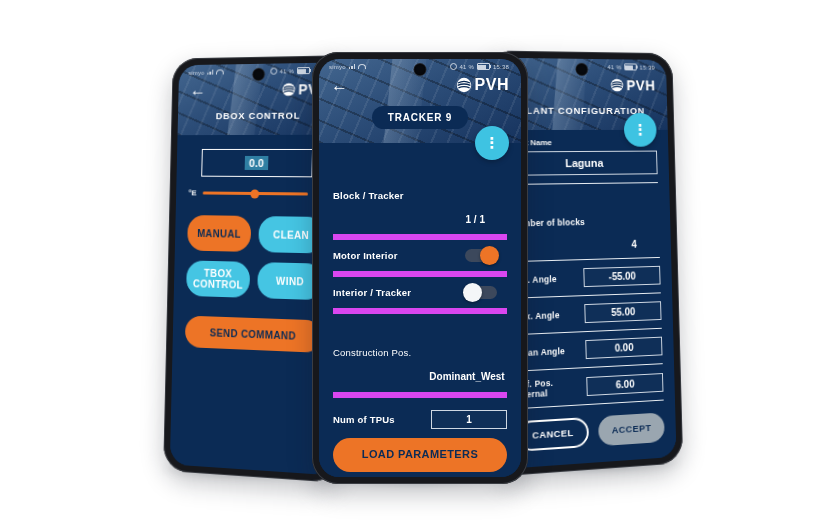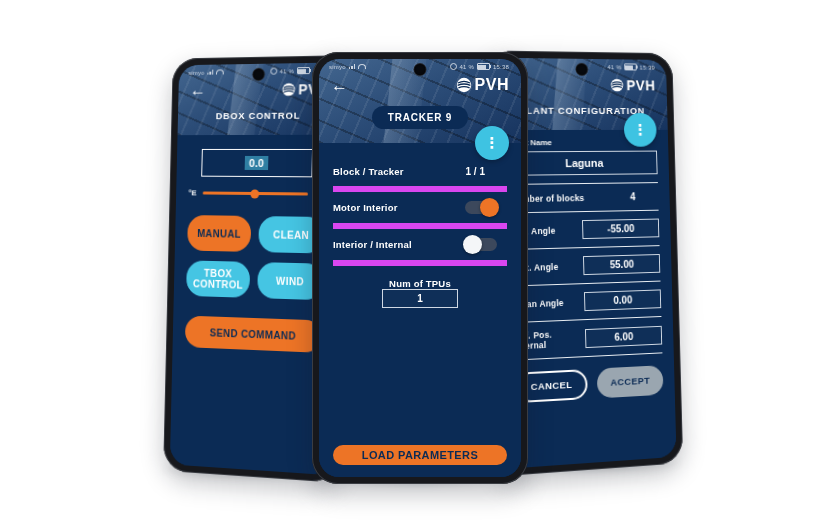--- a/index.html
+++ b/index.html
@@ -71,21 +71,21 @@
   .content{position:relative;flex:1;background:#0b2b55;display:flex;flex-direction:column;
     padding:0 14px 12px;color:#fff;}
   .fab{position:absolute;top:-17px;right:12px;width:34px;height:34px;border-radius:50%;
     background:#3ec3e2;color:#fff;display:flex;align-items:center;justify-content:center;
     font-size:15px;font-weight:800;z-index:6;box-shadow:0 2px 5px rgba(0,0,0,.25);cursor:pointer;}
 
   .row{display:flex;justify-content:space-between;align-items:center;
     padding:9px 0;border-bottom:6px solid #d946ef;font-size:9.5px;font-weight:700;}
   .row .lbl{letter-spacing:.2px;}
   .lbl-light{font-weight:400;}
-  .val{font-weight:800;font-size:10px;}
+  .val{font-weight:800;font-size:10px;margin-top:48px;}
   .val-wrap{width:80px;text-align:center;word-break:break-all;line-height:1.15;}
   .boxval{border:1px solid #cfd8e3;min-width:58px;padding:3px 8px;text-align:center;
     font-weight:700;font-size:10px;background:rgba(255,255,255,.02);cursor:text;}
 
   
   .toggle{position:relative;width:32px;height:13px;border-radius:8px;background:#3c485c;cursor:pointer;}
   .knob{position:absolute;top:-3px;width:19px;height:19px;border-radius:50%;
     box-shadow:0 1px 3px rgba(0,0,0,.4);}
   .toggle.on .knob{right:-2px;background:#ed7426;}
   .toggle.off .knob{left:-2px;background:#f4f6f8;}
@@ -106,21 +106,21 @@
   .slider{display:flex;align-items:center;gap:6px;margin:8px 0 4px;}
   .slider .slbl{font-size:8px;font-weight:800;color:#fff;}
   .track{position:relative;flex:1;height:2.5px;background:#ed7426;border-radius:2px;cursor:pointer;}
   .thumb{position:absolute;left:50%;top:50%;transform:translate(-50%,-50%);
     width:9px;height:9px;border-radius:50%;background:#ed7426;cursor:grab;}
   .btn-grid{display:grid;grid-template-columns:1fr 1fr;gap:10px 8px;margin-top:14px;}
   .btn-grid .pill{height:36px;font-size:10px;padding:2px 4px;}
   .send-btn{margin-top:20px;height:32px;font-size:10px;}
 
   
-  .load-btn{margin-top:auto;height:20px;font-size:11px;}
+  .load-btn{margin-top:auto;height:34px;font-size:11px;}
 
   
   .field-label{font-size:8px;font-weight:700;margin:8px 0 4px;}
   .field-input{border:1px solid #cfd8e3;height:22px;display:flex;align-items:center;
     justify-content:center;font-size:11px;font-weight:700;margin-bottom:8px;cursor:text;}
   .sep{border-bottom:1px solid #e8edf2;}
   .plant-row{padding:8px 0;font-size:8.5px;}
   .plant-row .boxval{min-width:62px;}
   .btn-row{display:flex;gap:10px;margin-top:12px;}
   .btn-row .pill{flex:1;height:30px;font-size:9.5px;}
@@ -316,26 +316,30 @@
           <span class="lbl">Block / Tracker</span>
           <span class="val" style="margin-right:22px;">1 / 1</span>
         </div>
         <div class="row">
           <span class="lbl">Motor Interior</span>
           <span class="toggle on" style="margin-right:10px;">
               <span class="knob"></span>
             </span>
         </div>
         <div class="row">
-          <span class="lbl">Interior / Internal</span>
+          <span class="lbl">Interior / Tracker</span>
           <span class="toggle off" style="margin-right:10px;">
               <span class="knob"></span>
             </span>
         </div>
-        <div class="row" style="border-bottom:none;padding-top:12px;flex-direction:column;">
+        <div class="row">
+          <span class="lbl lbl-light">Construction Pos.</span>
+          <span class="val val-wrap">Dominant_West</span>
+        </div>
+        <div class="row" style="border-bottom:none;padding-top:12px;">
           <span class="lbl">Num of TPUs</span>
           <span class="boxval">1</span>
         </div>
         <button class="pill pill-orange load-btn">LOAD PARAMETERS</button>
       </div>
     </div>
   </div>
 
 </div>
 

